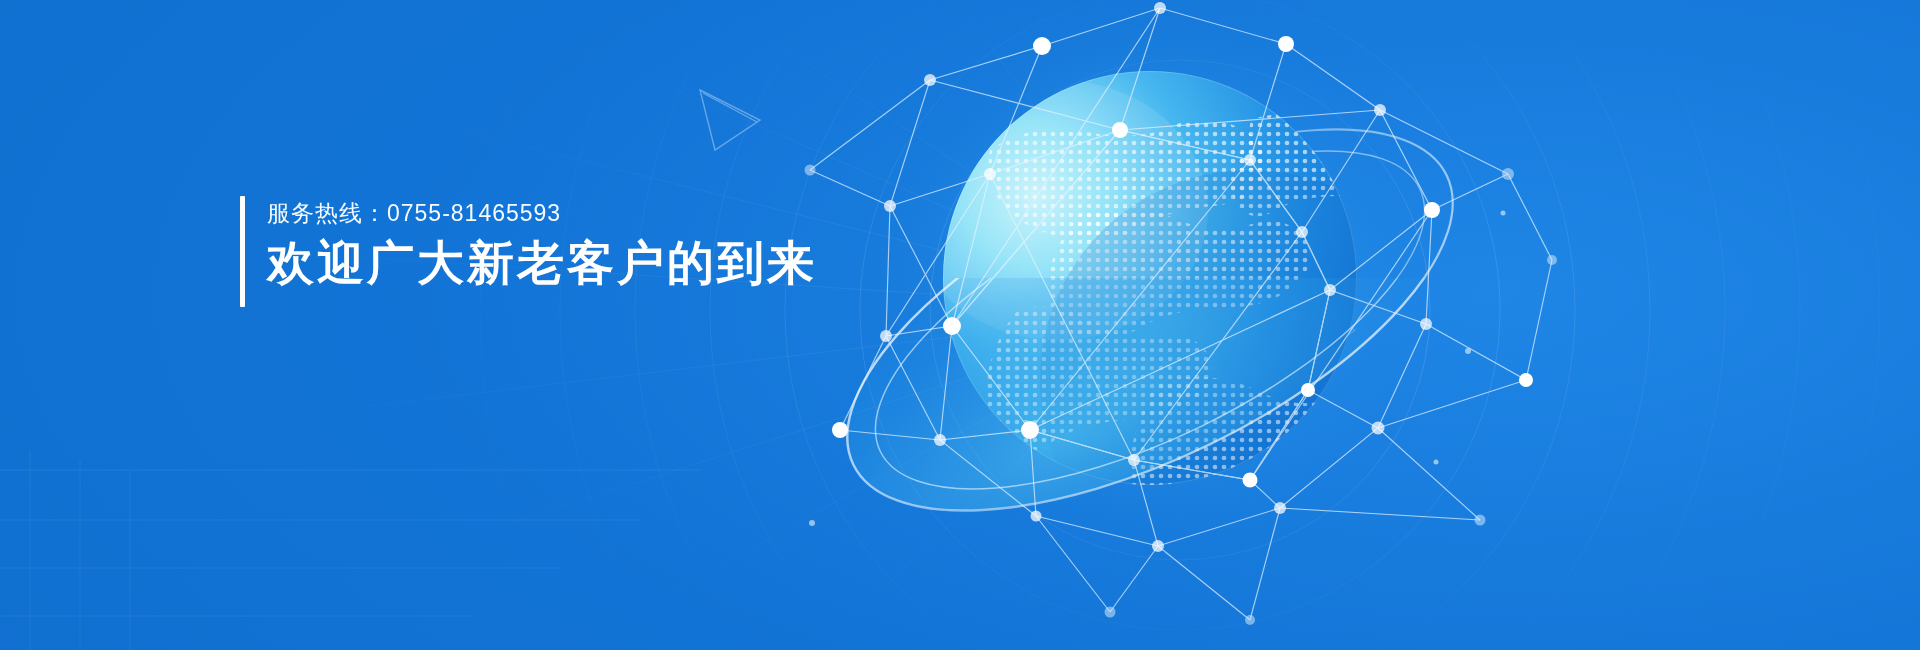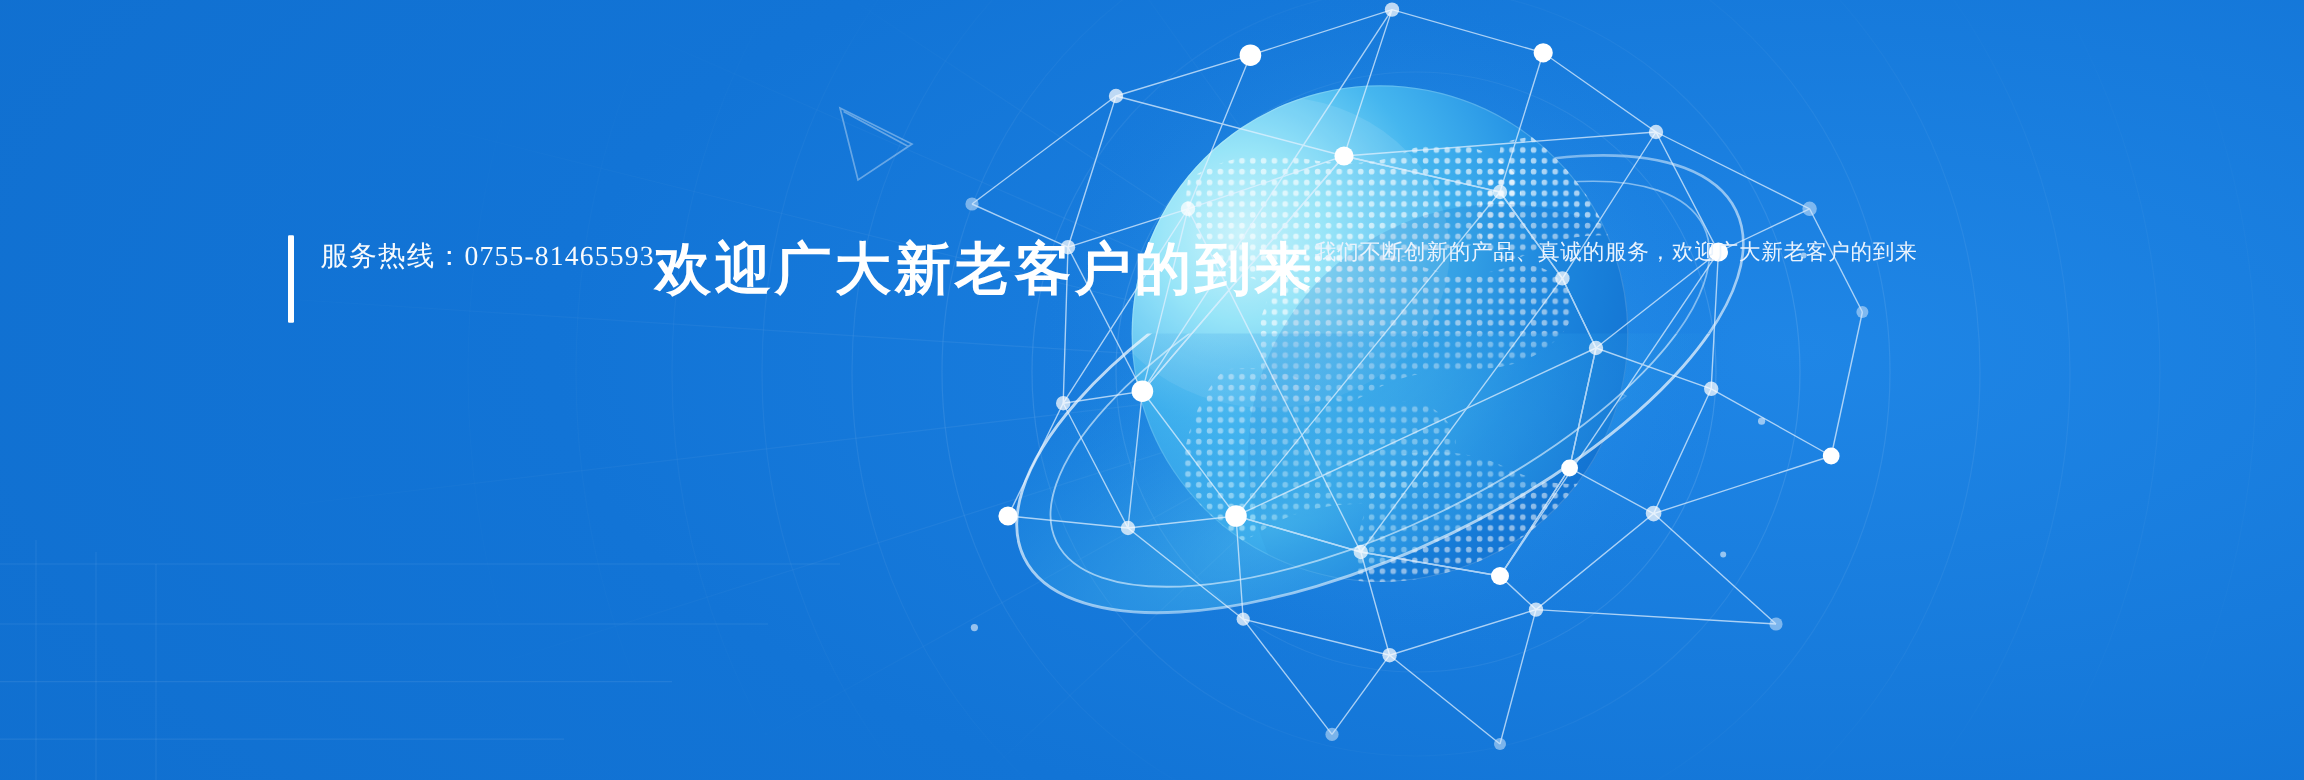--- a/index.html
+++ b/index.html
@@ -36,24 +36,23 @@
   }
   #accent-bar{
     width:5px;
     background:#ffffff;
     margin-right:22px;
     border-radius:1px;
     flex:0 0 5px;
   }
   #text-lines{
     display:flex;
-    flex-direction:row;
+    flex-direction:column;
     justify-content:center;
     padding:2px 0 4px 0;
-    font-family:Liberation Serif, serif;
   }
   #hotline{
     color:#ffffff;
     font-size:23px;
     letter-spacing:1px;
     line-height:1.35;
     margin:0 0 6px 0;
     white-space:nowrap;
     font-weight:400;
     opacity:.97;
@@ -319,17 +318,16 @@
         </g>
       </g>
     </svg>
   </div>
 
   <div id="text-block">
     <div id="accent-bar"></div>
     <div id="text-lines">
       <p id="hotline">服务热线：0755-81465593</p>
       <h1 id="headline">欢迎广大新老客户的到来</h1>
-      <p id="subtitle">我们不断创新的产品、真诚的服务，欢迎广大新老客户的到来</p>
     </div>
   </div>
 
 </div>
 
 </body></html>

